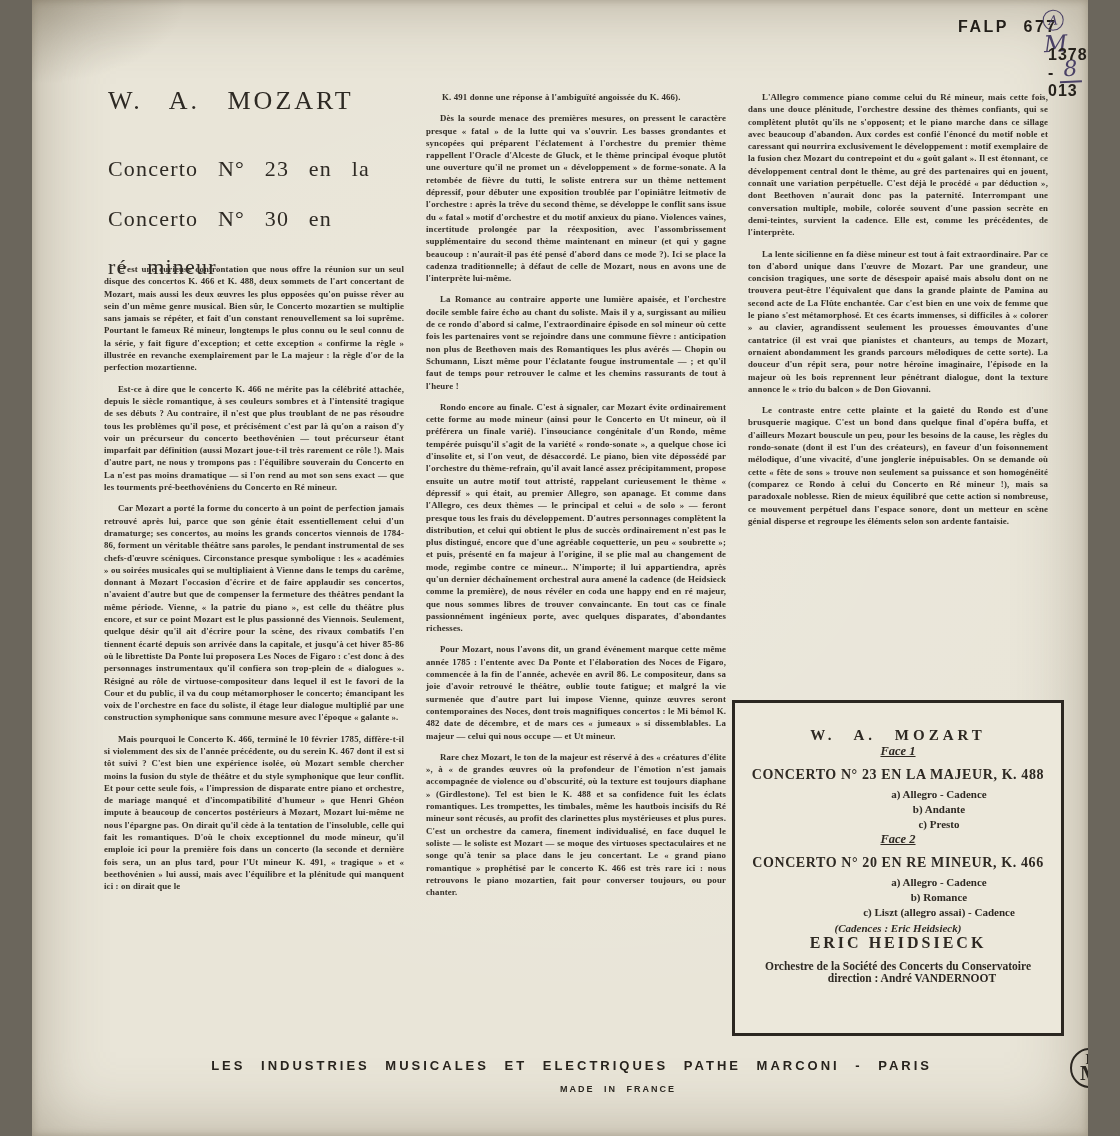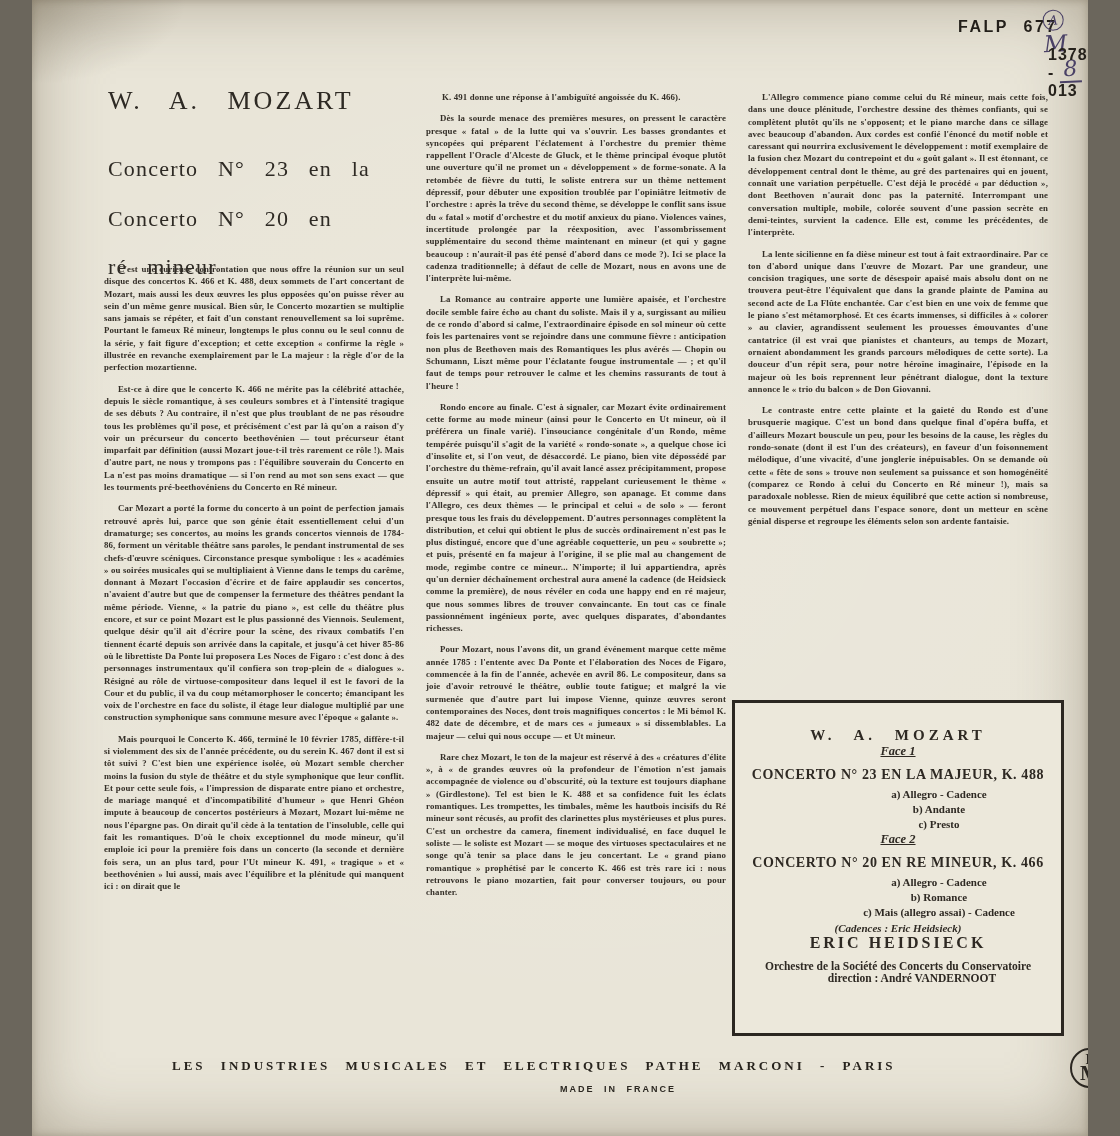--- a/index.html
+++ b/index.html
@@ -43,21 +43,21 @@
     text-align:center;font-weight:bold;color:#2e2923;box-sizing:border-box;}
   .box-composer{margin-top:24px;font-size:15px;letter-spacing:4px;word-spacing:11px;}
   .face-label{font-size:12.5px;font-style:italic;text-decoration:underline;}
   .work-title{margin-top:8px;font-size:14px;letter-spacing:.6px;}
   .movements{margin:4px 0 0 82px;text-align:center;font-size:11px;line-height:15px;}
   .cadences{margin-top:2px;font-size:11px;font-style:italic;}
   .soloist{font-size:16px;letter-spacing:3px;}
   .orchestra{margin-top:8px;font-size:11.5px;}
   .conductor{font-size:11.5px;padding-left:28px;}
   
-  .footer1{left:140px;top:1058px;width:760px;text-align:left;font-family:Liberation Serif, serif;
+  .footer1{left:140px;top:1058px;width:760px;text-align:right;font-family:Liberation Sans, sans-serif;
     font-weight:bold;font-size:13px;letter-spacing:3px;word-spacing:9px;color:#27231d;}
   .footer2{left:206px;top:1084px;width:760px;text-align:center;font-family:"Liberation Sans",sans-serif;
     font-weight:bold;font-size:9px;letter-spacing:2px;word-spacing:5px;color:#2b2721;}
   .logo{left:1034px;top:1044px;width:48px;height:48px;}
   .side-text{left:1104px;top:1114px;transform:rotate(-90deg);transform-origin:0 0;white-space:nowrap;
     font-family:"Liberation Sans",sans-serif;font-weight:bold;font-size:8px;letter-spacing:1.5px;color:#3a352d;}
 </style>
 </head>
 <body>
 
@@ -66,21 +66,21 @@
   <div class="abs catalog">FALP 677</div>
   <div class="abs handwriting">
     <span class="hw-circled">A</span>
     <span class="hw-letter">M</span>
     <span class="hw-number">8</span>
   </div>
   <div class="abs stamp">1378 - 013</div>
 
   <div class="abs t-composer">W. A. MOZART</div>
   <div class="abs t-line t1">Concerto N° 23 en la</div>
-  <div class="abs t-line t2">Concerto N° 20 en</div>
+  <div class="abs t-line t2">Concerto N° 30 en</div>
   <div class="abs t-line t3">ré mineur</div>
 
   <div class="abs col col1">
     <p>C'est une curieuse confrontation que nous offre la réunion sur un seul disque des concertos K. 466 et K. 488, deux sommets de l'art concertant de Mozart, mais aussi les deux œuvres les plus opposées qu'on puisse rêver au sein d'un même genre musical. Bien sûr, le Concerto mozartien se multiplie sans jamais se répéter, et fait d'un constant renouvellement sa loi suprême. Pourtant le fameux Ré mineur, longtemps le plus connu ou le seul connu de la série, y fait figure d'exception; et cette exception « confirme la règle » illustrée en revanche exemplairement par le La majeur : la règle d'or de la perfection mozartienne.</p>
     <p>Est-ce à dire que le concerto K. 466 ne mérite pas la célébrité attachée, depuis le siècle romantique, à ses couleurs sombres et à l'intensité tragique de ses débuts ? Au contraire, il n'est que plus troublant de ne pas résoudre tous les problèmes qu'il pose, et précisément c'est par là qu'on a raison d'y voir un précurseur du concerto beethovénien — tout précurseur étant imparfait par définition (aussi Mozart joue-t-il très rarement ce rôle !). Mais d'autre part, ne nous y trompons pas : l'équilibre souverain du Concerto en La n'est pas moins dramatique — si l'on rend au mot son sens exact — que les tourments pré-beethovéniens du Concerto en Ré mineur.</p>
     <p>Car Mozart a porté la forme du concerto à un point de perfection jamais retrouvé après lui, parce que son génie était essentiellement celui d'un dramaturge; ses concertos, au moins les grands concertos viennois de 1784-86, forment un véritable théâtre sans paroles, le pendant instrumental de ses chefs-d'œuvre scéniques. Circonstance presque symbolique : les « académies » ou soirées musicales qui se multipliaient à Vienne dans le temps du carême, donnant à Mozart l'occasion d'écrire et de faire applaudir ses concertos, n'avaient d'autre but que de compenser la fermeture des théâtres pendant la même période. Vienne, « la patrie du piano », est celle du théâtre plus encore, et sur ce point Mozart est le plus passionné des Viennois. Seulement, quelque désir qu'il ait d'écrire pour la scène, des rivaux combatifs l'en tiennent écarté depuis son arrivée dans la capitale, et jusqu'à cet hiver 85-86 où le librettiste Da Ponte lui proposera Les Noces de Figaro : c'est donc à des personnages instrumentaux qu'il confiera son trop-plein de « dialogues ». Résigné au rôle de virtuose-compositeur dans lequel il est le favori de la Cour et du public, il va du coup métamorphoser le concerto; émancipant les voix de l'orchestre en face du soliste, il étage leur dialogue multiplié par une construction symphonique sans commune mesure avec l'époque « galante ».</p>
     <p>Mais pourquoi le Concerto K. 466, terminé le 10 février 1785, diffère-t-il si violemment des six de l'année précédente, ou du serein K. 467 dont il est si tôt suivi ? C'est bien une expérience isolée, où Mozart semble chercher moins la fusion du style de théâtre et du style symphonique que leur conflit. Et pour cette seule fois, « l'impression de disparate entre piano et orchestre, de mariage manqué et d'incompatibilité d'humeur » que Henri Ghéon impute à beaucoup de concertos postérieurs à Mozart, Mozart lui-même ne nous l'épargne pas. On dirait qu'il cède à la tentation de l'insoluble, celle qui fait les romantiques. D'où le choix exceptionnel du mode mineur, qu'il emploie ici pour la première fois dans un concerto (la seconde et dernière fois sera, un an plus tard, pour l'Ut mineur K. 491, « tragique » et « beethovénien » lui aussi, mais avec l'équilibre et la plénitude qui manquent ici : on dirait que le</p>
   </div>
 
   <div class="abs col col2">
@@ -105,21 +105,21 @@
     <div class="movements">
       <div>a) Allegro - Cadence</div>
       <div>b) Andante</div>
       <div>c) Presto</div>
     </div>
     <div class="face-label">Face 2</div>
     <div class="work-title">CONCERTO N° 20 EN RE MINEUR, K. 466</div>
     <div class="movements">
       <div>a) Allegro - Cadence</div>
       <div>b) Romance</div>
-      <div>c) Mais (allegro assai) - Cadence</div>
+      <div>c) Liszt (allegro assai) - Cadence</div>
     </div>
     <div class="cadences">(Cadences : Eric Heidsieck)</div>
     <div class="soloist">ERIC HEIDSIECK</div>
     <div class="orchestra">Orchestre de la Société des Concerts du Conservatoire</div>
     <div class="conductor">direction : André VANDERNOOT</div>
   </div>
 
   <div class="abs footer1">LES INDUSTRIES MUSICALES ET ELECTRIQUES PATHE MARCONI - PARIS</div>
   <div class="abs footer2">MADE IN FRANCE</div>
   <svg class="abs logo" viewBox="0 0 48 48">

